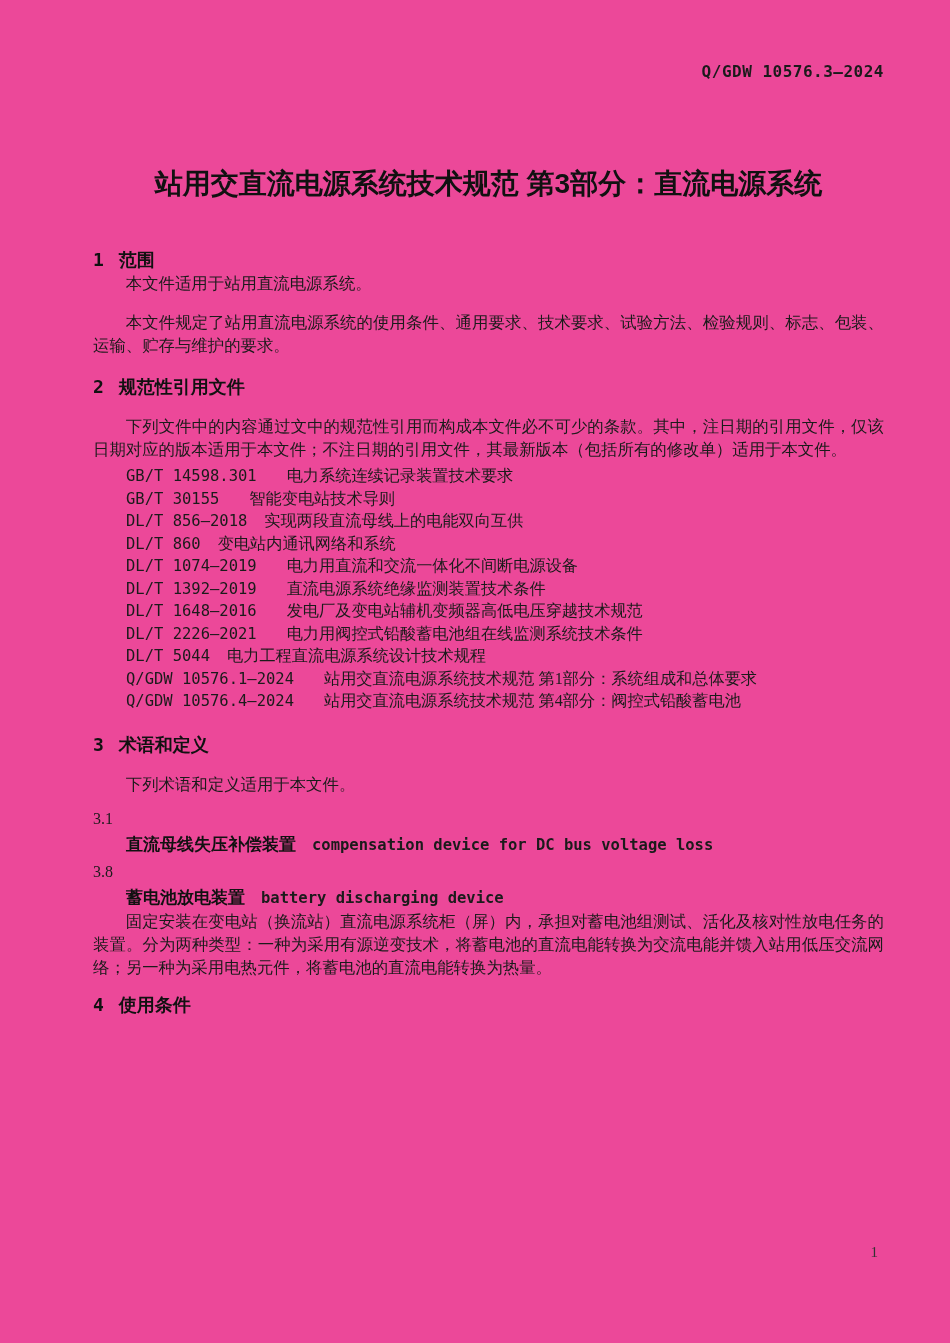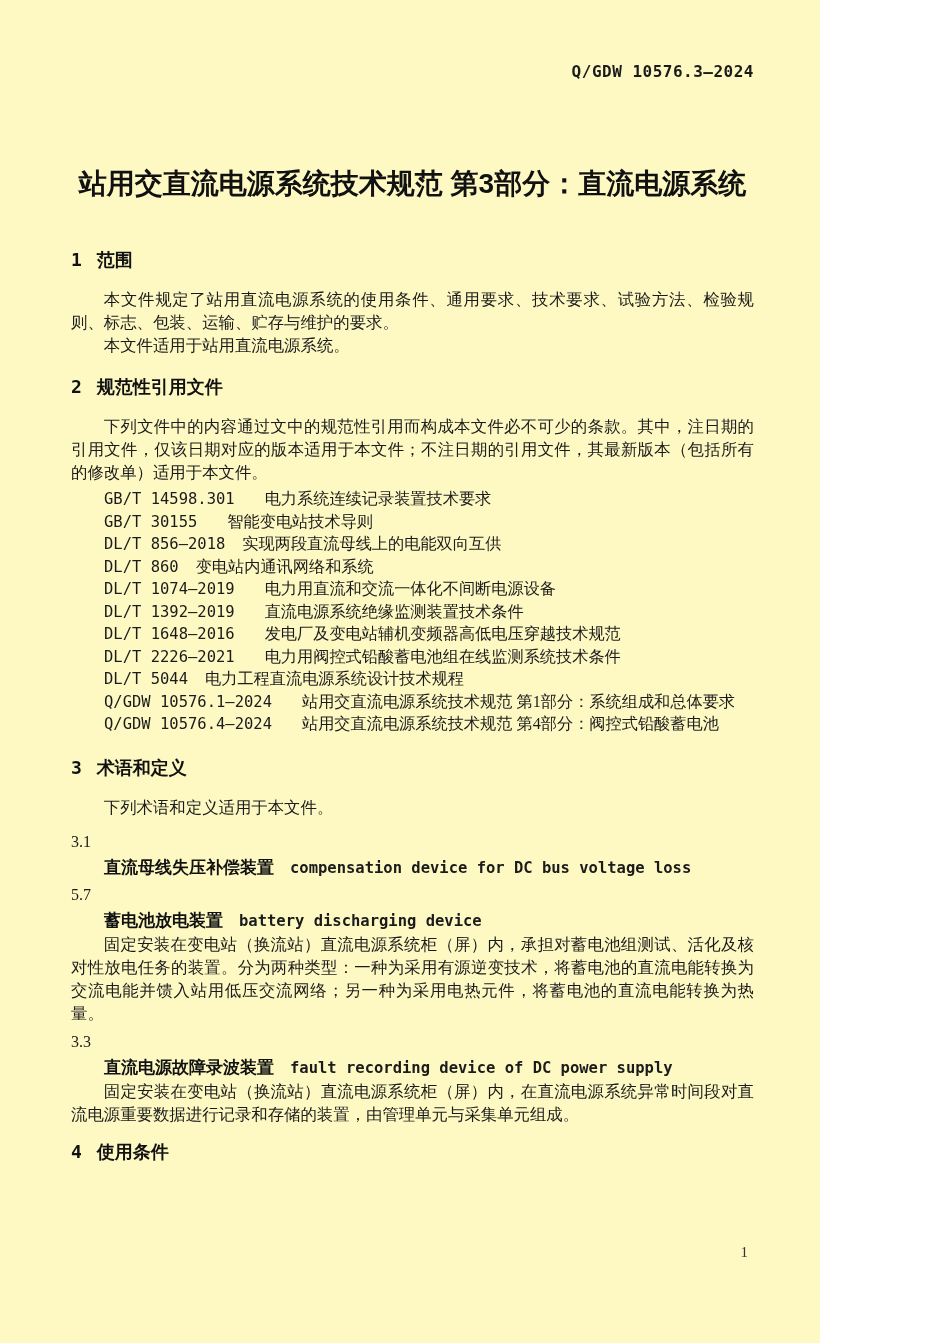--- a/index.html
+++ b/index.html
@@ -1,22 +1,22 @@
 <!DOCTYPE html>
 <html lang="zh"><head>
 <meta charset="utf-8">
 <style>
   * { margin:0; padding:0; box-sizing:border-box; }
   html,body { background:#ffffff; }
   .page {
     position:relative;
-    width:820px; height:1343px;
-    background:#fef9c3;
+    width:950px; height:1343px;
+    background:#ec4899;
     color:#1b1b1b;
-    padding:62px 66px 0 71px;
+    padding:62px 66px 0 93px;
     font-family:"Liberation Serif", serif;
     overflow:hidden;
   }
   .header { text-align:right; line-height:20px; }
   .doc-code {
     font-family:"DejaVu Sans Mono", monospace;
     font-weight:700; font-size:16px; letter-spacing:.5px;
   }
   .title {
     margin-top:85px;
@@ -75,22 +75,22 @@
 <div class="page">
 
   <div class="header">
     <span class="doc-code">Q/GDW 10576.3—2024</span>
   </div>
 
   <h1 class="title">站用交直流电源系统技术规范 第3部分：直流电源系统</h1>
 
   <section>
     <h2 class="sec mt-s1"><span class="h-num">1</span><span class="h-label">范围</span></h2>
+    <p class="body">本文件适用于站用直流电源系统。</p>
     <p class="body p-first">本文件规定了站用直流电源系统的使用条件、通用要求、技术要求、试验方法、检验规则、标志、包装、运输、贮存与维护的要求。</p>
-    <p class="body">本文件适用于站用直流电源系统。</p>
   </section>
 
   <section>
     <h2 class="sec mt-s2"><span class="h-num">2</span><span class="h-label">规范性引用文件</span></h2>
     <p class="body p-first">下列文件中的内容通过文中的规范性引用而构成本文件必不可少的条款。其中，注日期的引用文件，仅该日期对应的版本适用于本文件；不注日期的引用文件，其最新版本（包括所有的修改单）适用于本文件。</p>
     <ul class="refs">
       <li><span class="ref-code">GB/T 14598.301</span><span class="ref-title ref-title-wide">电力系统连续记录装置技术要求</span></li>
       <li><span class="ref-code">GB/T 30155</span><span class="ref-title ref-title-wide">智能变电站技术导则</span></li>
       <li><span class="ref-code">DL/T 856—2018</span><span class="ref-title">实现两段直流母线上的电能双向互供</span></li>
       <li><span class="ref-code">DL/T 860</span><span class="ref-title">变电站内通讯网络和系统</span></li>
@@ -107,30 +107,25 @@
   <section>
     <h2 class="sec mt-s3"><span class="h-num">3</span><span class="h-label">术语和定义</span></h2>
     <p class="body p-first">下列术语和定义适用于本文件。</p>
 
     <div>
       <p class="term-num term-num-first">3.1</p>
       <p class="term-line"><span class="term-zh">直流母线失压补偿装置</span><span class="term-en">compensation device for DC bus voltage loss</span></p>
     </div>
 
     <div>
-      <p class="term-num">5.7</p>
+      <p class="term-num">3.8</p>
       <p class="term-line"><span class="term-zh">蓄电池放电装置</span><span class="term-en">battery discharging device</span></p>
       <p class="body term-def">固定安装在变电站（换流站）直流电源系统柜（屏）内，承担对蓄电池组测试、活化及核对性放电任务的装置。分为两种类型：一种为采用有源逆变技术，将蓄电池的直流电能转换为交流电能并馈入站用低压交流网络；另一种为采用电热元件，将蓄电池的直流电能转换为热量。</p>
     </div>
 
-    <div>
-      <p class="term-num">3.3</p>
-      <p class="term-line"><span class="term-zh">直流电源故障录波装置</span><span class="term-en">fault recording device of DC power supply</span></p>
-      <p class="body term-def">固定安装在变电站（换流站）直流电源系统柜（屏）内，在直流电源系统异常时间段对直流电源重要数据进行记录和存储的装置，由管理单元与采集单元组成。</p>
-    </div>
   </section>
 
   <section>
     <h2 class="sec mt-s4"><span class="h-num">4</span><span class="h-label">使用条件</span></h2>
   </section>
 
   <div class="page-num">1</div>
 
 </div>
 

